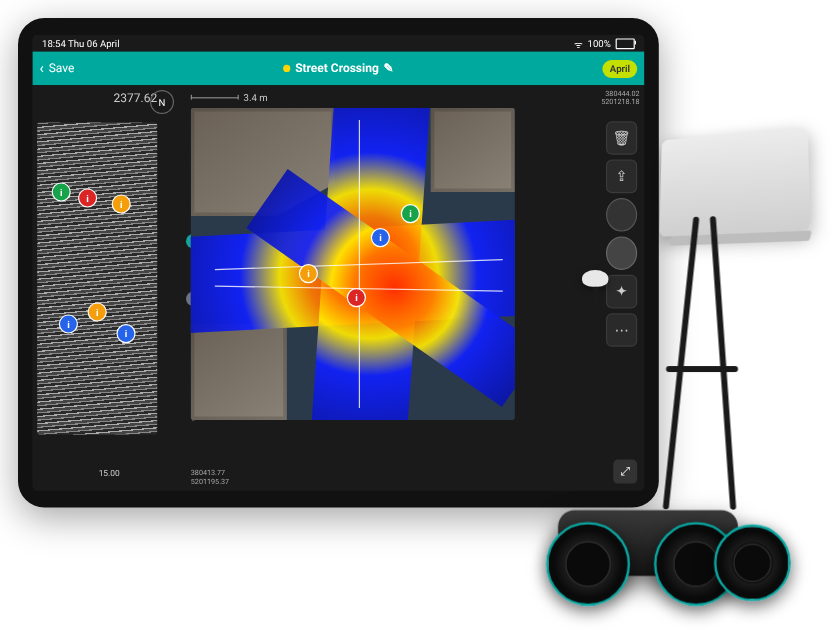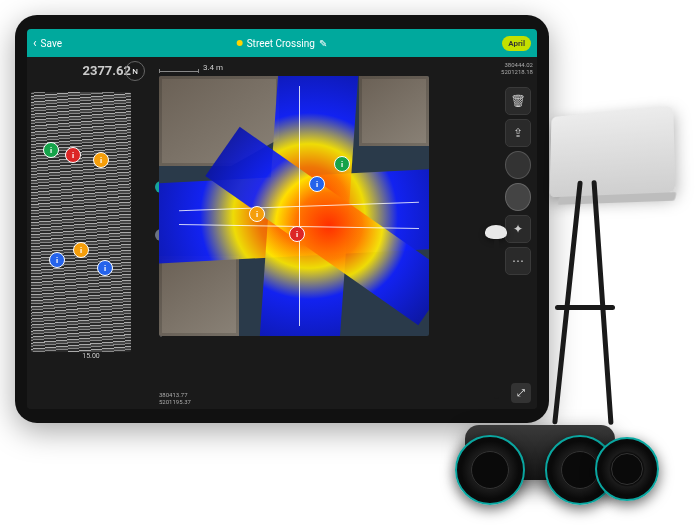--- a/index.html
+++ b/index.html
@@ -52,21 +52,21 @@
     background: #00a99d;
     display: flex;
     align-items: center;
     justify-content: space-between;
     padding: 0 6px;
     font-size: 10px;
     color: #fff;
     position: relative;
   }
   .app-bar-left { display:flex; align-items:center; gap:4px; }
-  .app-bar-center { position:absolute; left:50%; transform:translateX(-50%); display:flex; gap:4px; align-items:center; }
+  .app-bar-center { position:absolute; left:50%; transform:translateX(-50%); display:flex; gap:4px; align-items:center;font-weight:bold; }
   .back-chev { font-size:12px; }
   .dot-yellow { width:6px; height:6px; background:#ffd400; border-radius:50%; }
   .save-btn {
     background: #c4e000;
     color: #333;
     padding: 3px 6px;
     border-radius: 10px;
     font-size: 8px;
     font-weight:600;
   }
@@ -89,36 +89,36 @@
     width: 18px;
     height: 18px;
     border: 1px solid #666;
     border-radius: 50%;
     display: flex;
     align-items: center;
     justify-content: center;
     font-size: 8px;
     color: #fff;
   }
-  .radar-topnum { font-size:13px; color:#ccc; text-align:right; padding-right:20px;font-weight:bold; }
+  .radar-topnum { font-size:10px; color:#ccc; text-align:right; padding-right:20px; }
   .radargram {
     margin-top: 14px;
     width: 100px;
     height: 260px;
     background: repeating-linear-gradient(
       -5deg,
       #2a2a2a 0px, #2a2a2a 2px,
       #888 2px, #888 3px,
       #444 3px, #444 5px,
       #aaa 5px, #aaa 6px
     );
     position: relative;
     border-radius: 2px;
   }
-  .radar-axis { font-size:7px; color:#ccc; text-align:center; }
+  .radar-axis { font-size:7px; color:#ccc; text-align:center;margin-top:29px; }
   .pin {
     position: absolute;
     width: 14px;
     height: 14px;
     border-radius: 50%;
     border: 1.5px solid #fff;
     display: flex;
     align-items: center;
     justify-content: center;
     font-size: 8px;
@@ -146,21 +146,21 @@
   
   .map-panel {
     flex: 1;
     padding: 6px 4px;
     position: relative;
   }
   .scale-bar {
     font-size: 8px;
     color: #ccc;
     display: flex;
-    align-items: flex-end;
+    align-items: center;
     gap: 4px;
   }
   .scale-line { width: 40px; height: 1px; background:#888; position:relative; }
   .scale-line::before, .scale-line::after { content:''; position:absolute; width:1px; height:4px; background:#888; top:-2px; }
   .scale-line::after { right:0; }
   .coords-tr, .coords-bl { font-size:6px; color:#aaa; line-height:1.2; position:absolute; }
   .coords-tr { right:4px; top:4px; text-align:right; }
   .coords-bl { left:4px; bottom:4px; }
   .map-view {
     margin-top: 4px;
@@ -292,20 +292,31 @@
   .w1 { left:30px; }
   .w2 { left:120px; }
   .w3 { left:170px; width:60px; height:60px; bottom:14px; }
 </style>
 </head>
 <body>
 
 <div class="tablet">
   <div class="screen">
 
+    <div class="status-bar">
+      <div>
+        <span>18:54</span>
+        <span>Thu 06 April</span>
+      </div>
+      <div class="status-right">
+        <span>ᯤ</span>
+        <span>100%</span>
+        <span class="battery"><span class="battery-fill"></span></span>
+      </div>
+    </div>
 
     <div class="app-bar">
       <div class="app-bar-left">
         <span class="back-chev">‹</span>
         <span>Save</span>
       </div>
       <div class="app-bar-center">
         <span class="dot-yellow"></span>
         <span>Street Crossing</span>
         <span>✎</span>

